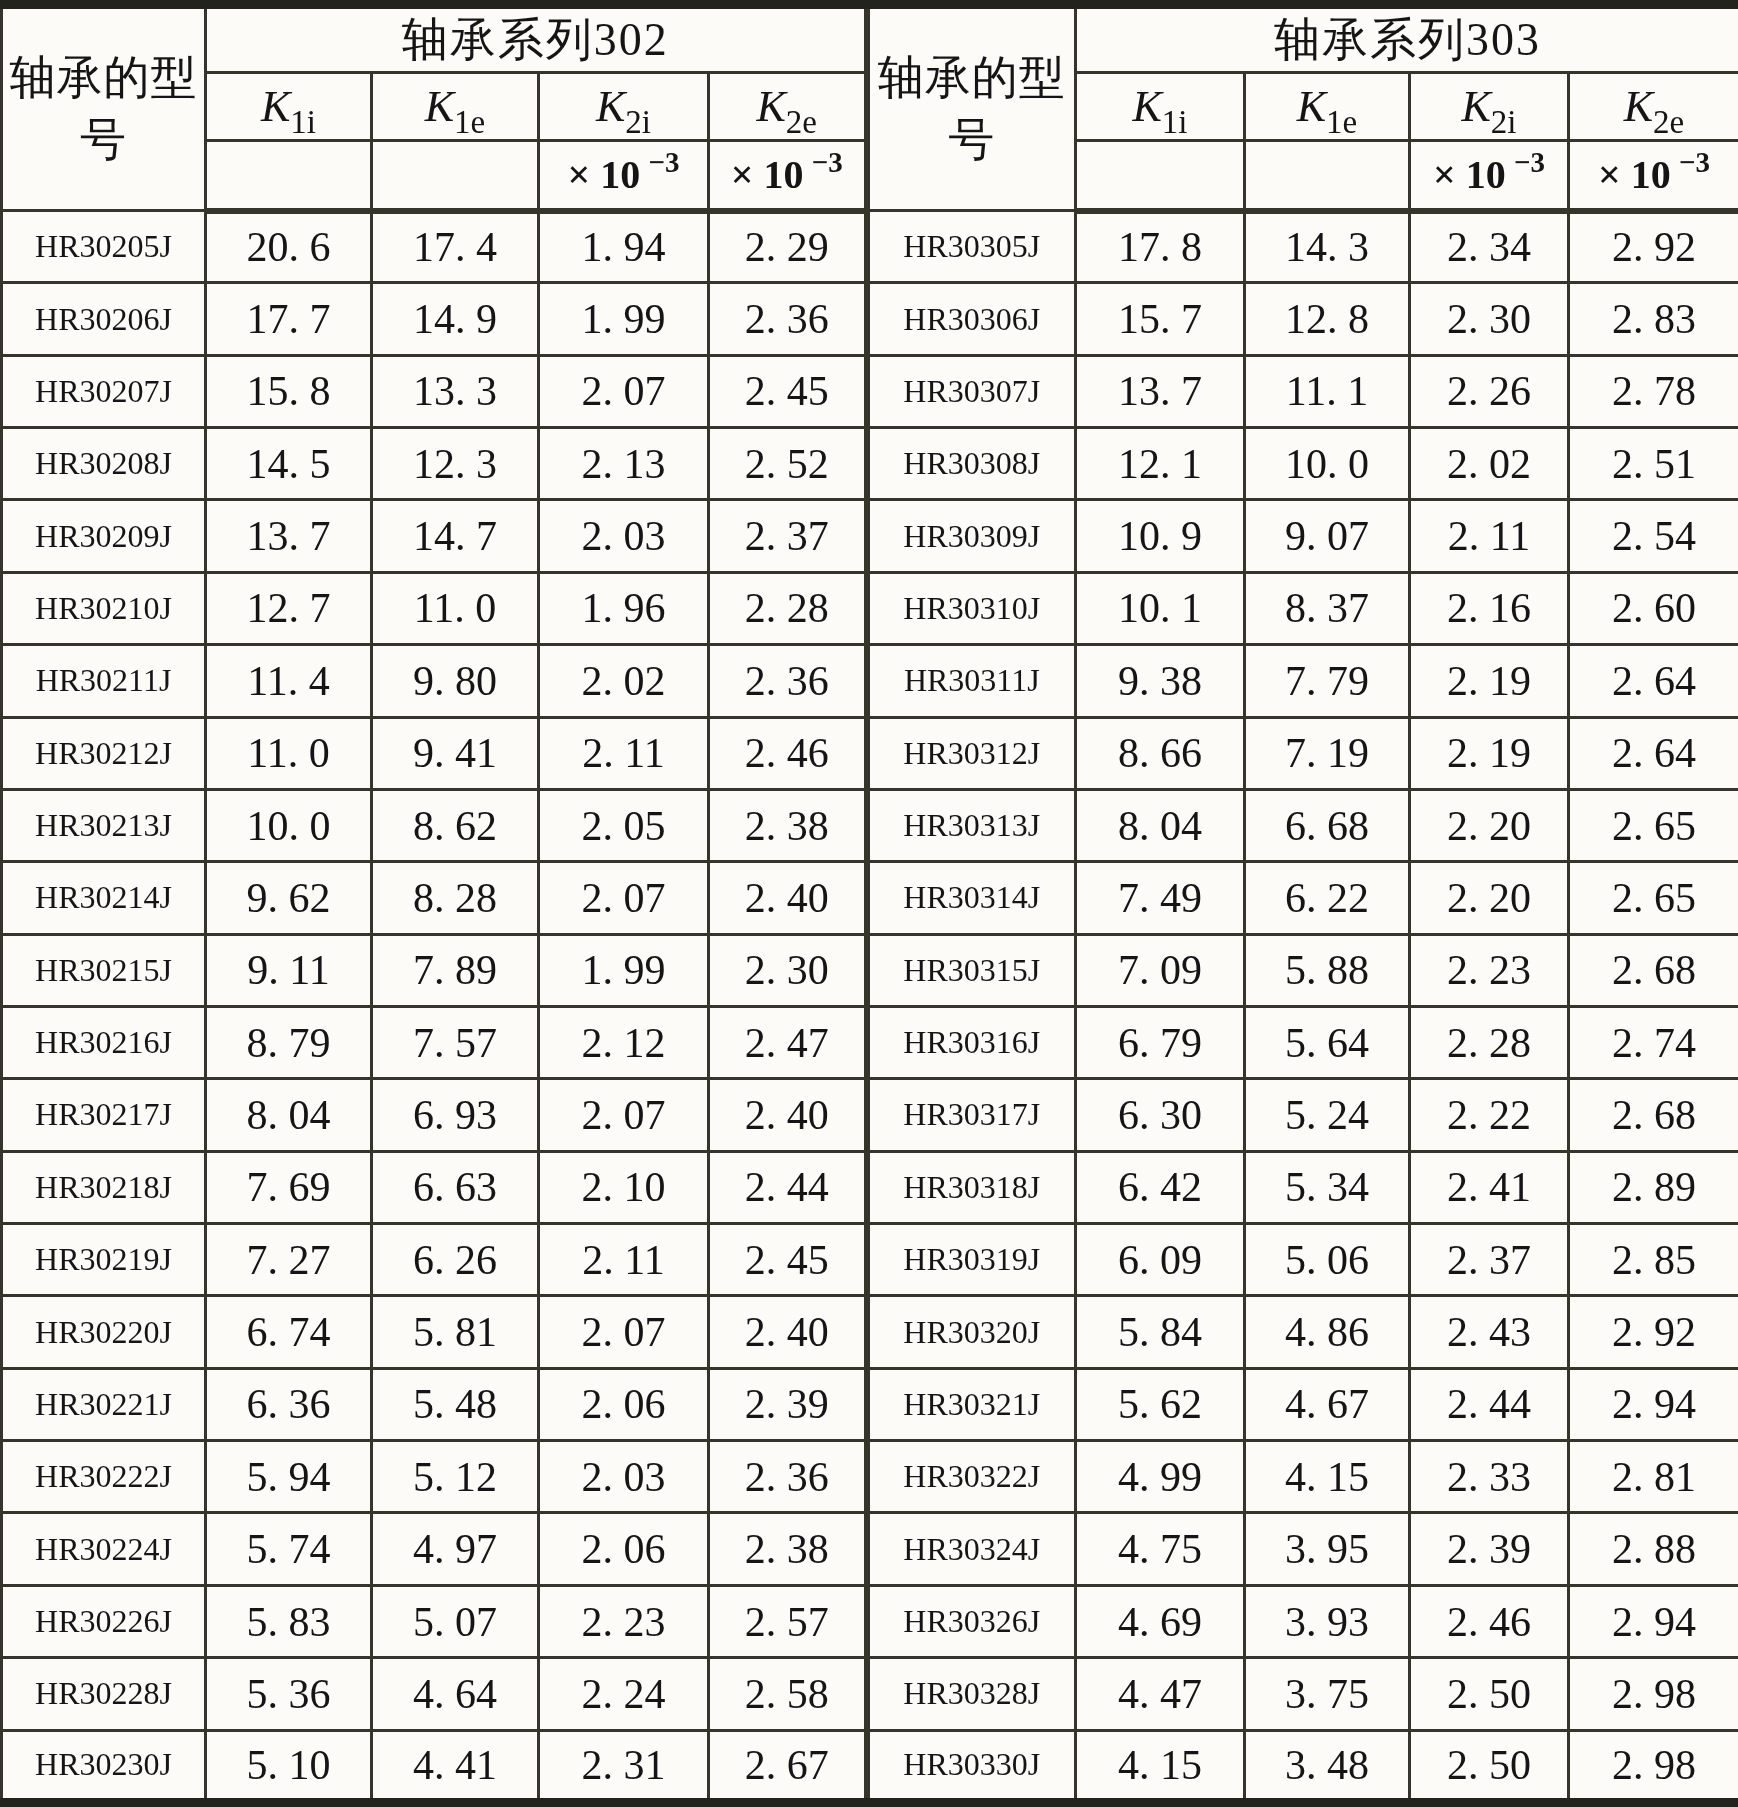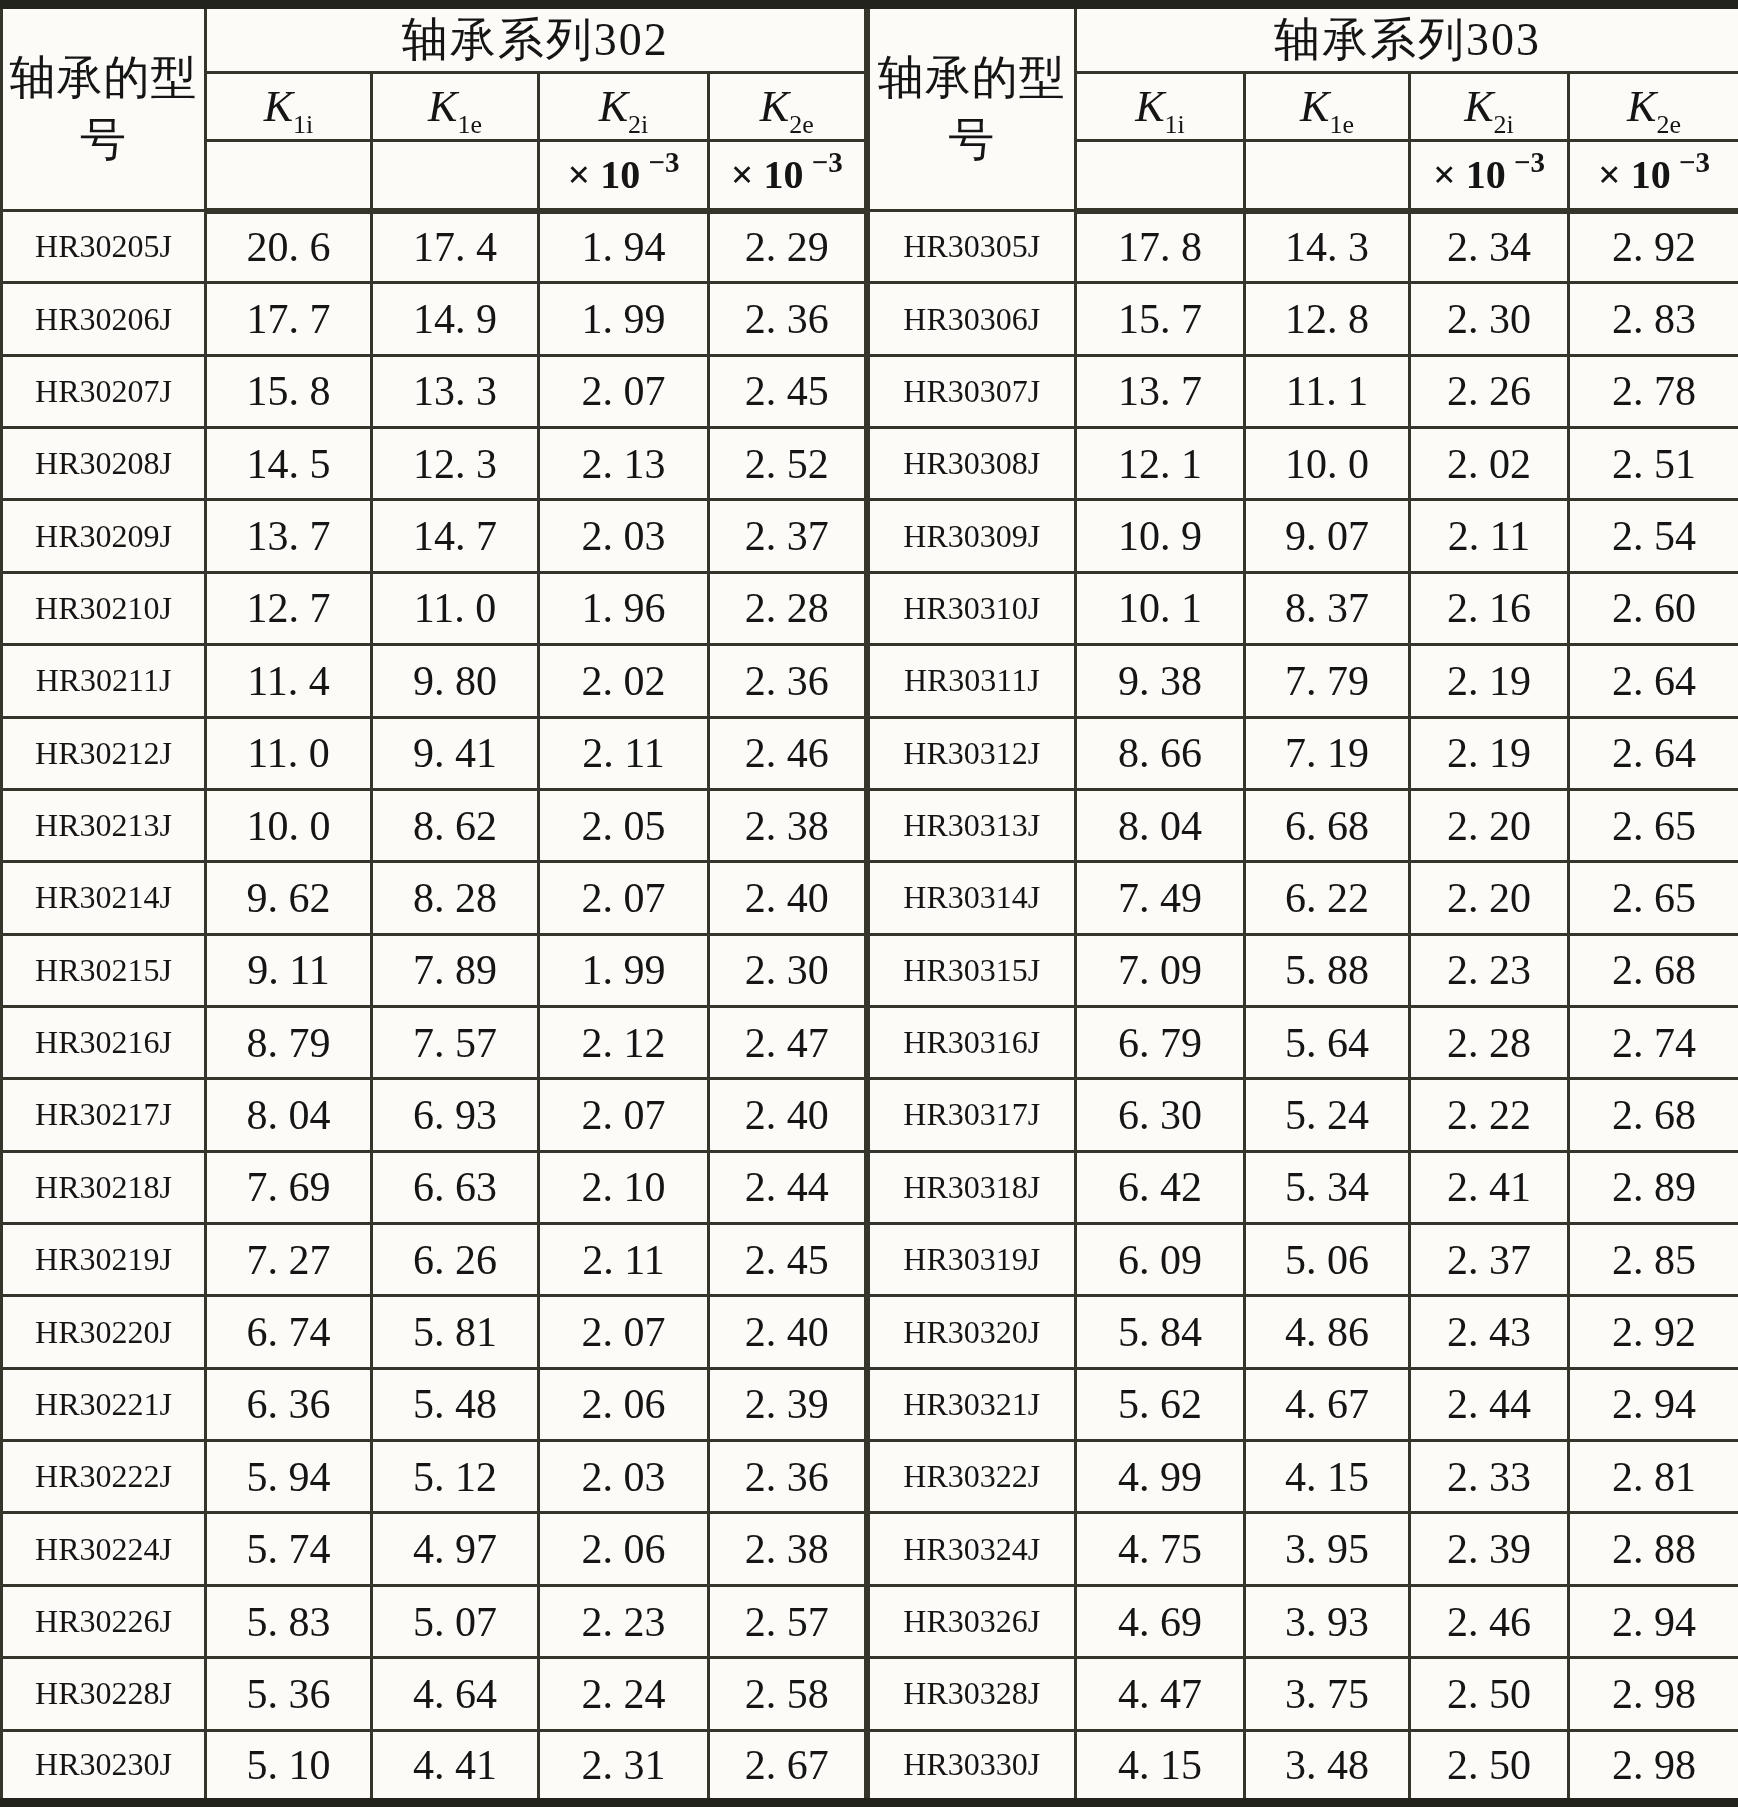--- a/index.html
+++ b/index.html
@@ -50,21 +50,21 @@
     font-weight: normal;
   }
   .model-head {
     font-size: 46px;
     font-weight: normal;
     letter-spacing: 1px;
   }
   .kcell { font-size: 44px; font-weight: normal; }
   .kcell i { font-style: italic; font-family: "Liberation Serif", "DejaVu Serif", serif; }
   .kcell sub {
-    font-size: 26px;
+    font-size: 33px;
     font-style: normal;
     vertical-align: -12px;
     line-height: 0;
   }
   .unitcell { font-size: 40px; margin-top: 44px; }
   .unitcell sup {
     font-size: 29px;
     vertical-align: 16px;
     line-height: 0;
     margin-left: 8px;

